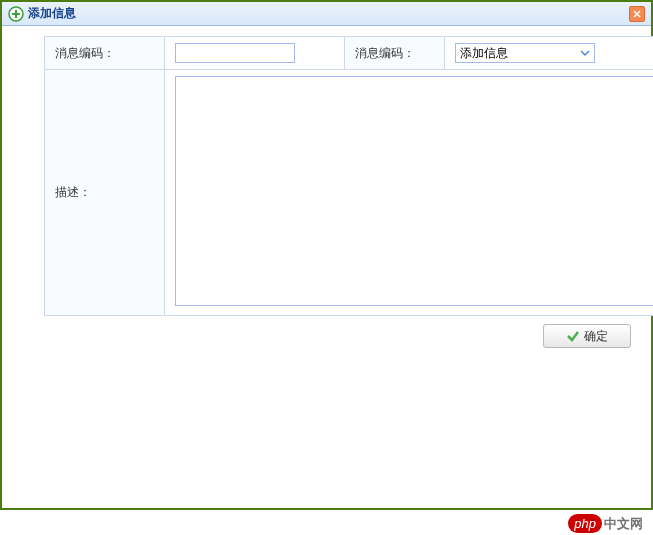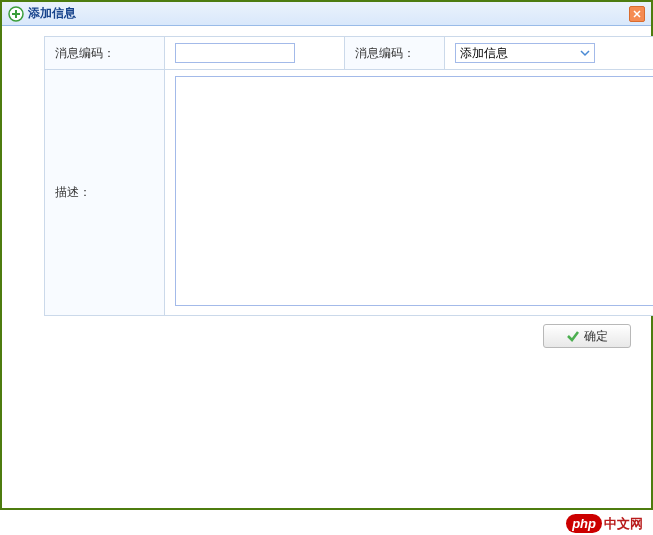--- a/index.html
+++ b/index.html
@@ -157,28 +157,28 @@
       position: absolute;
       bottom: 2px;
       right: 10px;
       display: flex;
       align-items: center;
       gap: 2px;
     }
     .php-badge {
       background: #cc0000;
       color: #fff;
-      font-weight: bold;
+      font-weight: normal;
       font-style: italic;
       padding: 2px 6px;
       border-radius: 10px;
       font-size: 13px;
     }
     .footer-text {
-      color: #b91c1c;
+      color: #737373;
       font-weight: bold;
       font-size: 13px;
     }
   </style>
 </head>
 <body>
 
 <div class="dialog">
   <div class="dialog-header">
     <span class="add-icon">

